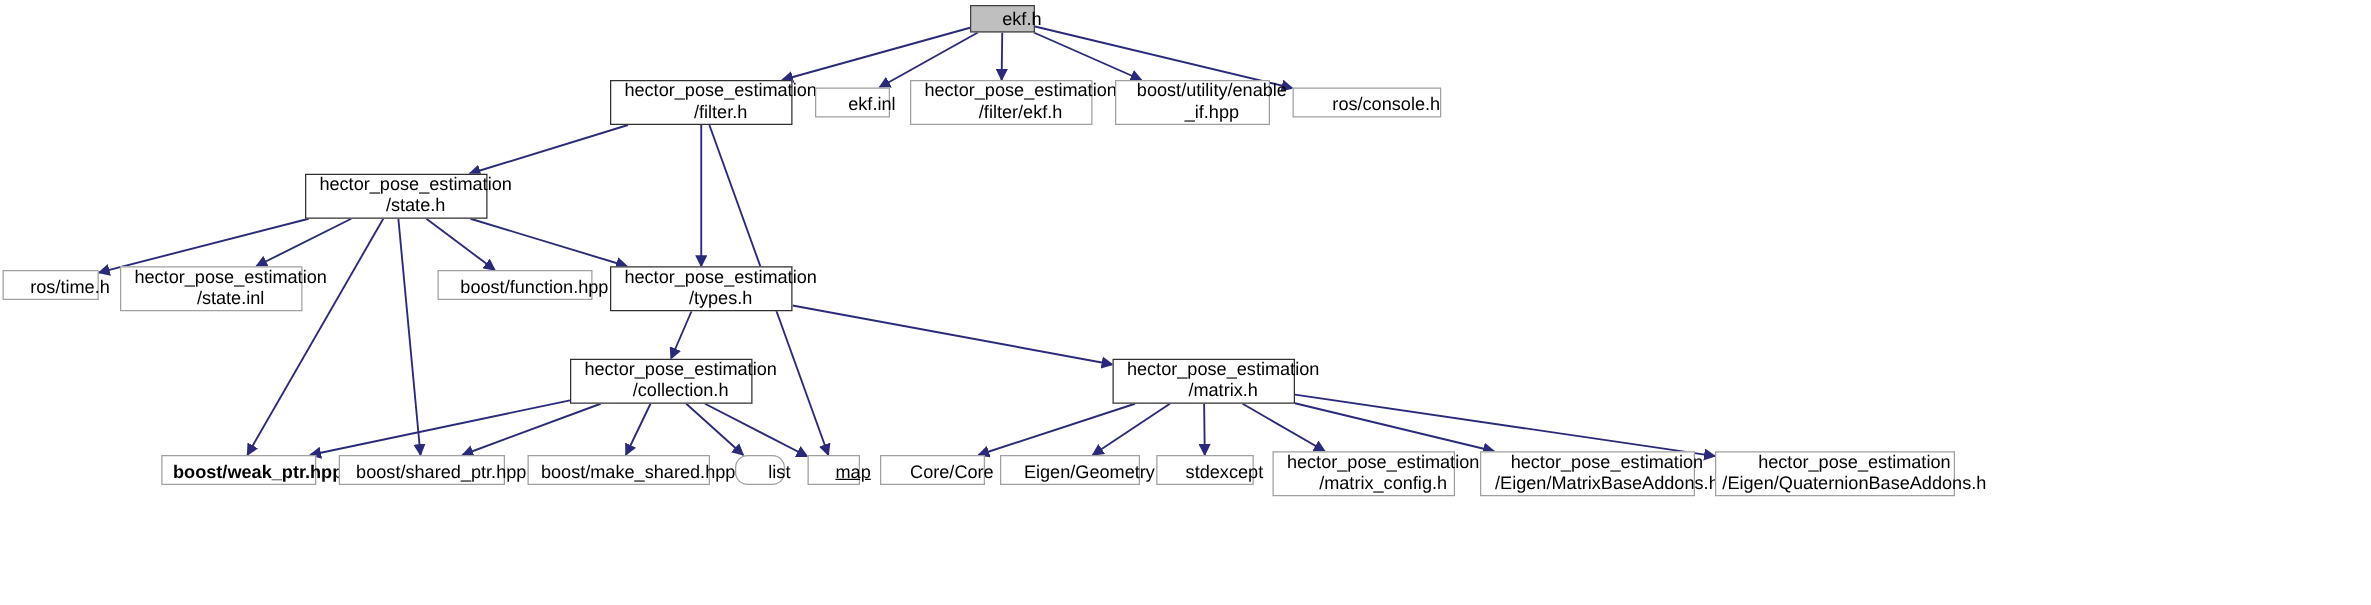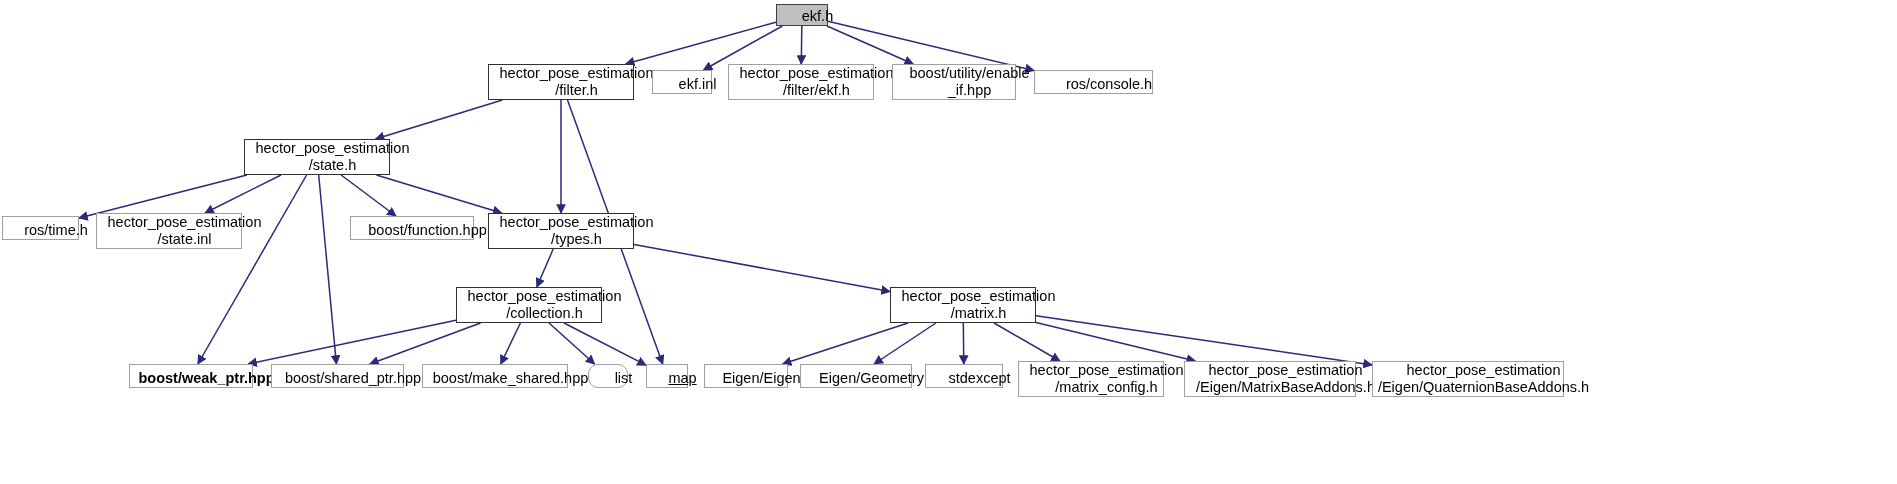--- a/index.html
+++ b/index.html
@@ -71,21 +71,21 @@
 /types.h</span></div>
       <div class="node thick" style="left: 456px; top: 287px; width: 146px; height: 36px;"><span>hector_pose_estimation
 /collection.h</span></div>
       <div class="node thick" style="left: 890px; top: 287px; width: 146px; height: 36px;"><span>hector_pose_estimation
 /matrix.h</span></div>
       <div class="node" style="left: 129px; top: 364px; width: 124px; height: 24px; font-weight: bold;"><span>boost/weak_ptr.hpp</span></div>
       <div class="node" style="left: 271px; top: 364px; width: 133px; height: 24px;"><span>boost/shared_ptr.hpp</span></div>
       <div class="node" style="left: 422px; top: 364px; width: 146px; height: 24px;"><span>boost/make_shared.hpp</span></div>
       <div class="node" style="left: 588px; top: 364px; width: 40px; height: 24px; border-radius: 10px;"><span>list</span></div>
       <div class="node" style="left: 646px; top: 364px; width: 42px; height: 24px; text-decoration: underline;"><span>map</span></div>
-      <div class="node" style="left: 704px; top: 364px; width: 84px; height: 24px;"><span>Eigen/Eigen</span></div>
+      <div class="node" style="left: 704px; top: 364px; width: 84px; height: 24px;"><span>Core/Core</span></div>
       <div class="node" style="left: 800px; top: 364px; width: 112px; height: 24px;"><span>Eigen/Geometry</span></div>
       <div class="node" style="left: 925px; top: 364px; width: 78px; height: 24px;"><span>stdexcept</span></div>
       <div class="node" style="left: 1018px; top: 361px; width: 146px; height: 36px;"><span>hector_pose_estimation
 /matrix_config.h</span></div>
       <div class="node" style="left: 1184px; top: 361px; width: 172px; height: 36px;"><span>hector_pose_estimation
 /Eigen/MatrixBaseAddons.h</span></div>
       <div class="node" style="left: 1372px; top: 361px; width: 192px; height: 36px;"><span>hector_pose_estimation
 /Eigen/QuaternionBaseAddons.h</span></div>
     </div>
 </div>

